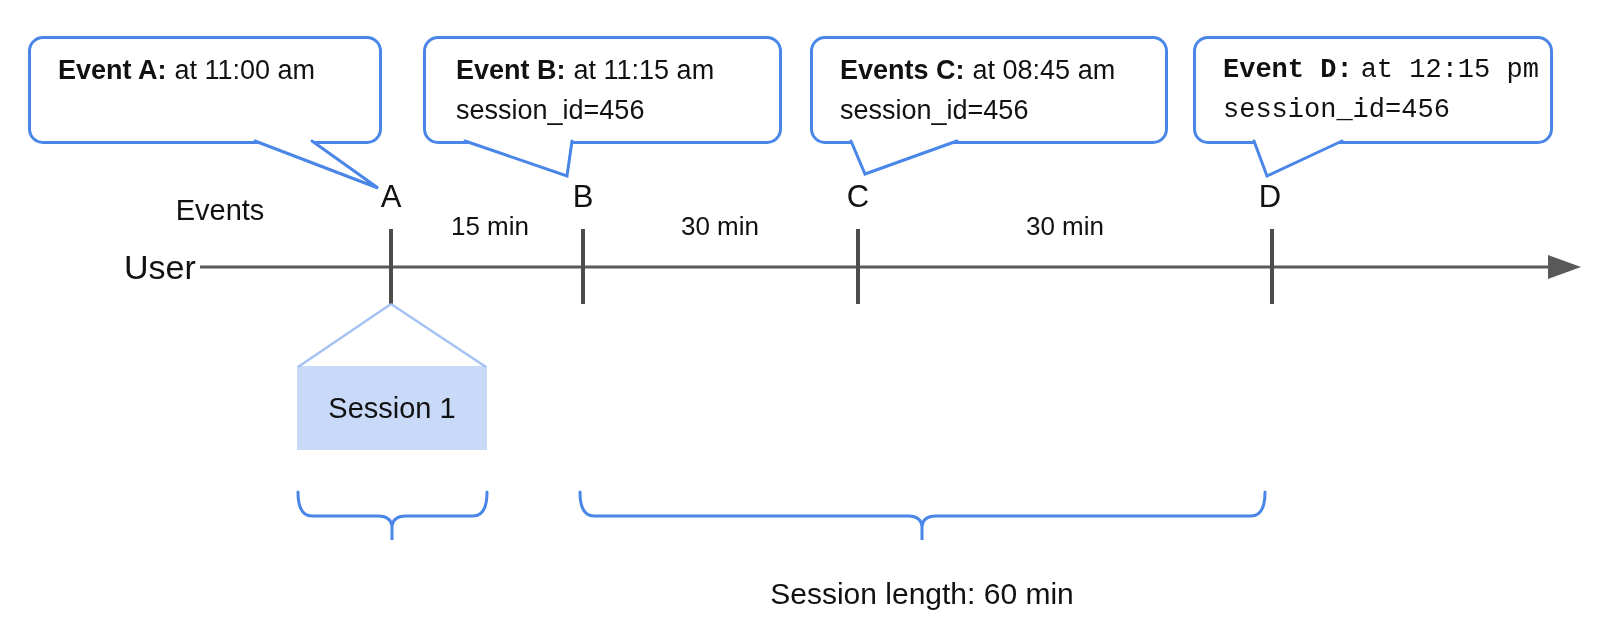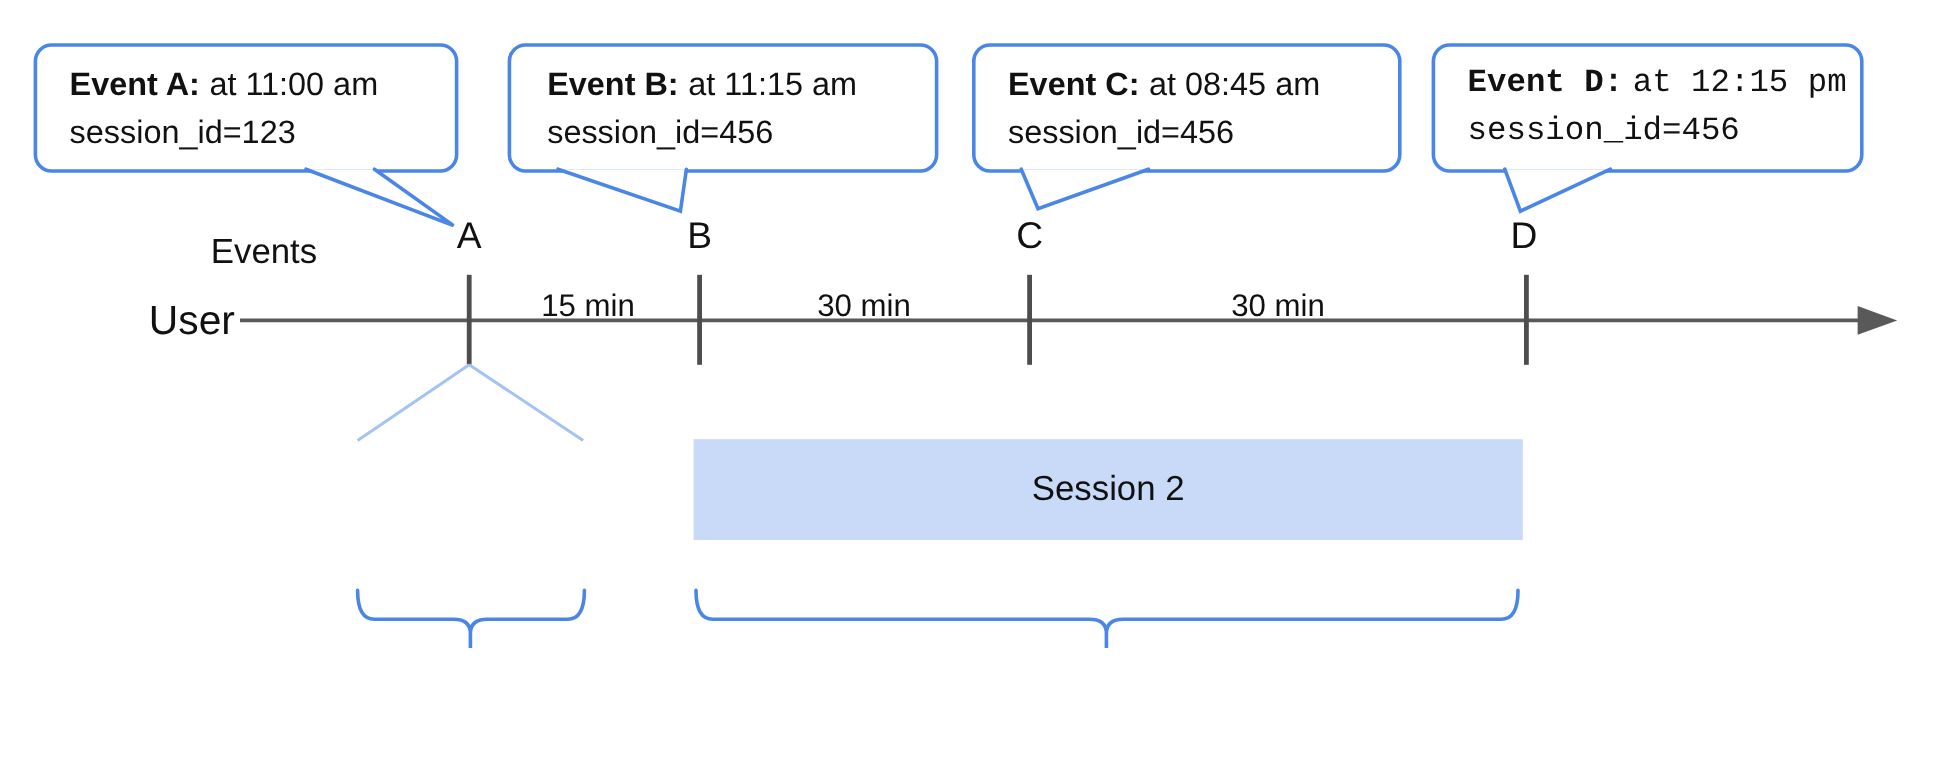--- a/index.html
+++ b/index.html
@@ -31,21 +31,21 @@
   .bubble .sid{display:block;}
   
   .letter{
     position:absolute;top:179px;
     transform:translateX(-50%);
     font-size:31px;z-index:2;
   }
   .interval{
     position:absolute;top:211px;
     transform:translateX(-50%);
-    font-size:26px;z-index:2;margin-top:28px;
+    font-size:26px;z-index:2;
   }
   .events-label{
     position:absolute;left:220px;top:194px;
     transform:translateX(-50%);
     font-size:29px;z-index:2;
   }
   .user-label{
     position:absolute;left:95px;top:248px;
     font-size:34px;z-index:2;margin-left:29px;
   }
@@ -60,34 +60,33 @@
     position:absolute;top:577px;
     transform:translateX(-50%);
     font-size:30px;z-index:2;
   }
 </style>
 </head>
 <body>
 
 <div id="stage">
 
-  <div class="session-bar" style="left:578px;width:691px;">
-    <span>Session 2</span>
+  <div class="session-bar" style="left:297px;width:190px;">
+    <span>Session 1</span>
   </div>
 
   <div class="bubble" style="left:28px;top:36px;width:354px;">
     <span class="t">Event A:</span><span class="time">at 11:00 am</span>
-    <span class="sid">session_id=123</span>
   </div>
   <div class="bubble" style="left:423px;top:36px;width:359px;padding-left:30px;">
     <span class="t">Event B:</span><span class="time">at 11:15 am</span>
     <span class="sid">session_id=456</span>
   </div>
   <div class="bubble" style="left:810px;top:36px;width:358px;">
-    <span class="t">Event C:</span><span class="time">at 08:45 am</span>
+    <span class="t">Events C:</span><span class="time">at 08:45 am</span>
     <span class="sid">session_id=456</span>
   </div>
   <div class="bubble" style="left:1193px;top:36px;width:360px;font-family:Liberation Mono, monospace;">
     <span class="t">Event D:</span><span class="time">at 12:15 pm</span>
     <span class="sid">session_id=456</span>
   </div>
 
   <svg class="layer" width="1614" height="642" viewBox="0 0 1614 642" style="z-index:3">
 
     <path d="M 255,141 L 378,188 L 312,141" fill="#ffffff" stroke="#4a86e8" stroke-width="3" stroke-linecap="round"></path>
@@ -114,14 +113,15 @@
 
   <div class="letter" style="left:391px;">A</div>
   <div class="letter" style="left:583px;">B</div>
   <div class="letter" style="left:858px;">C</div>
   <div class="letter" style="left:1270px;">D</div>
 
   <div class="interval" style="left:490px;">15 min</div>
   <div class="interval" style="left:720px;">30 min</div>
   <div class="interval" style="left:1065px;">30 min</div>
 
+  <div class="length-label" style="left:922px;">Session length: 60 min</div>
 
 </div>
 
 </body></html>

